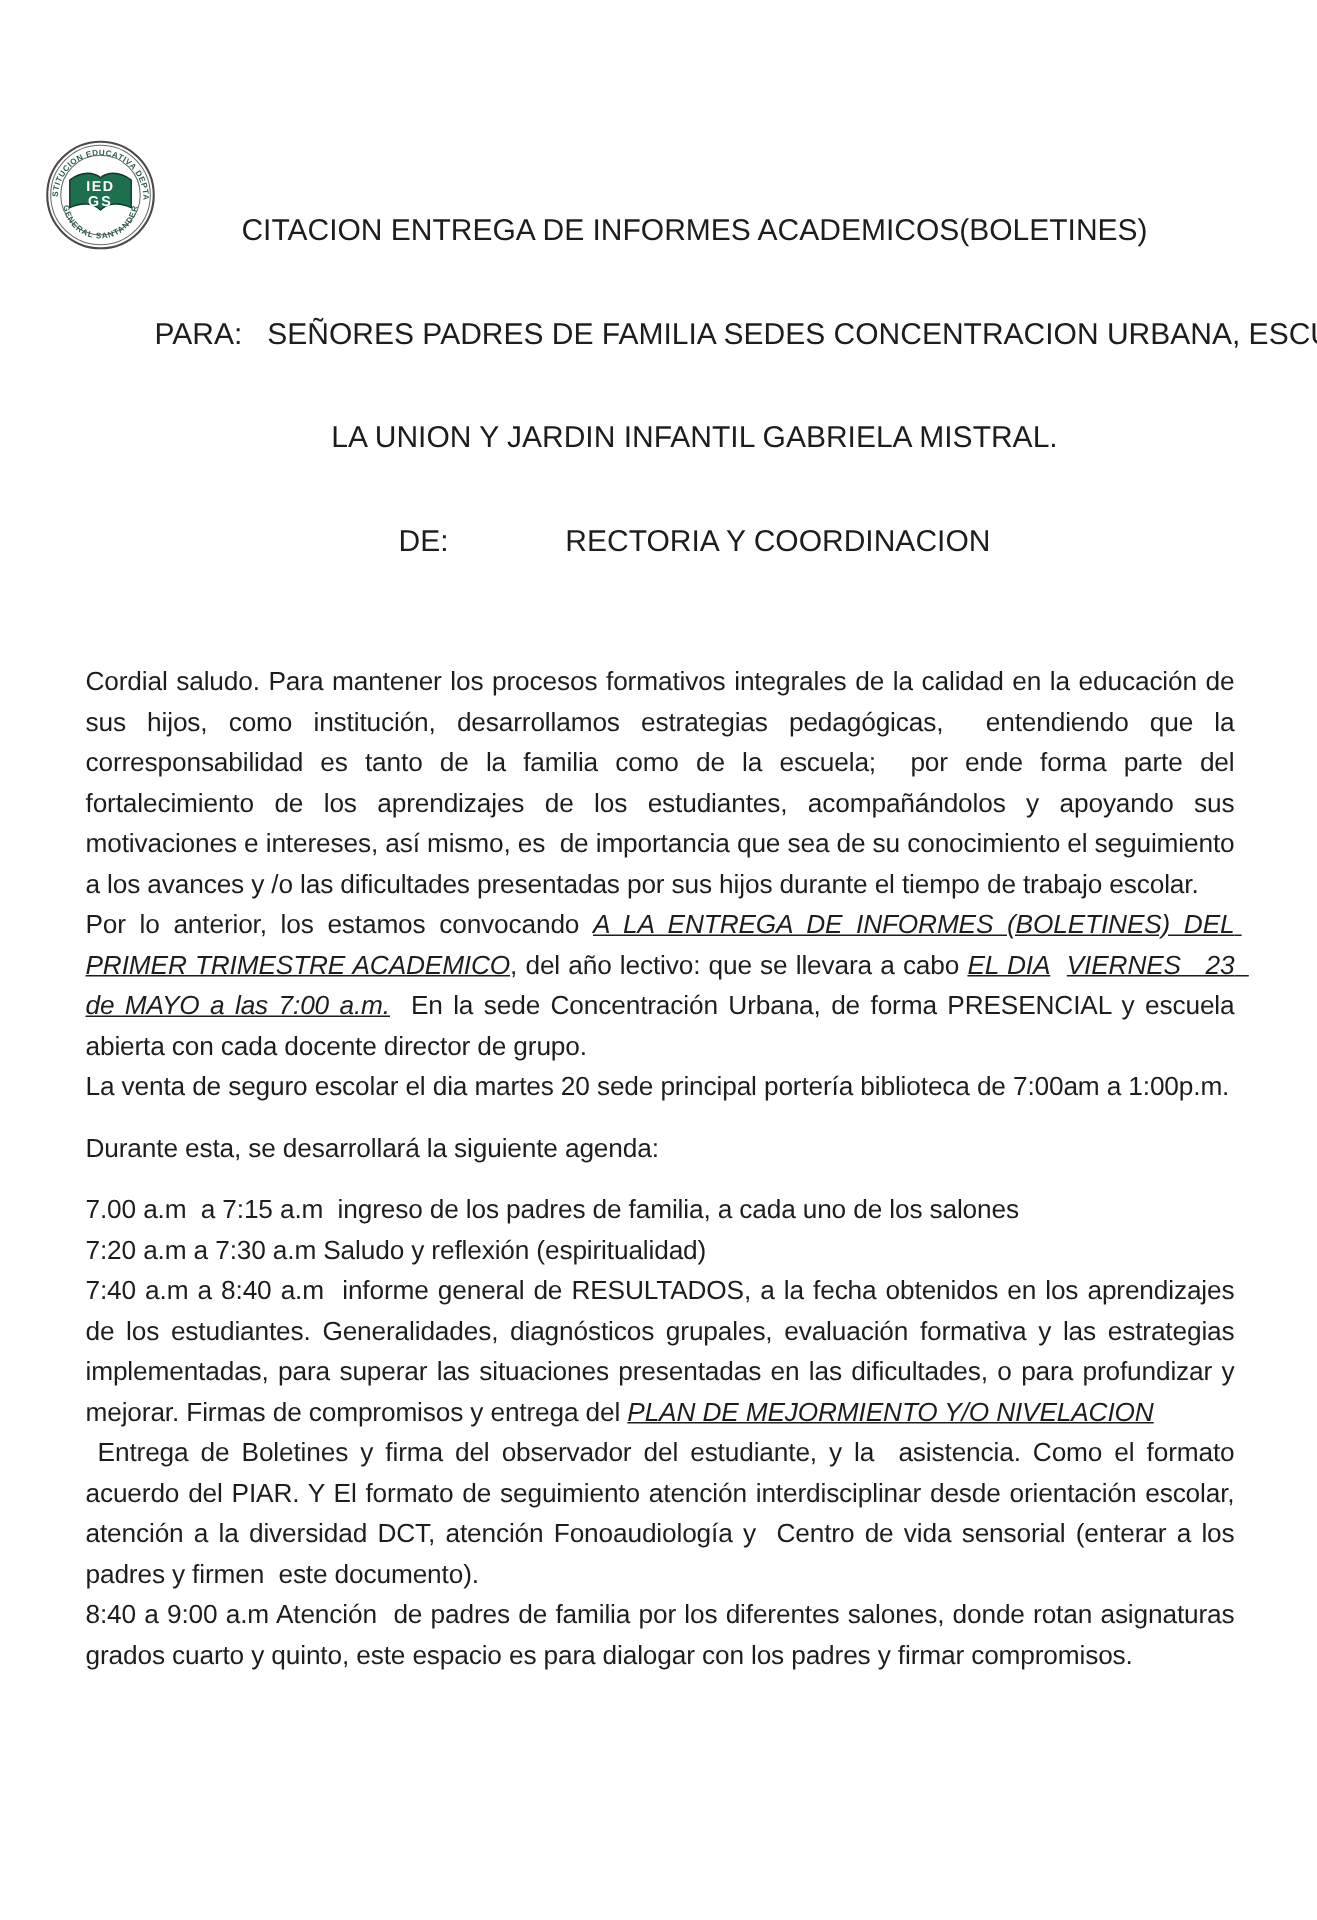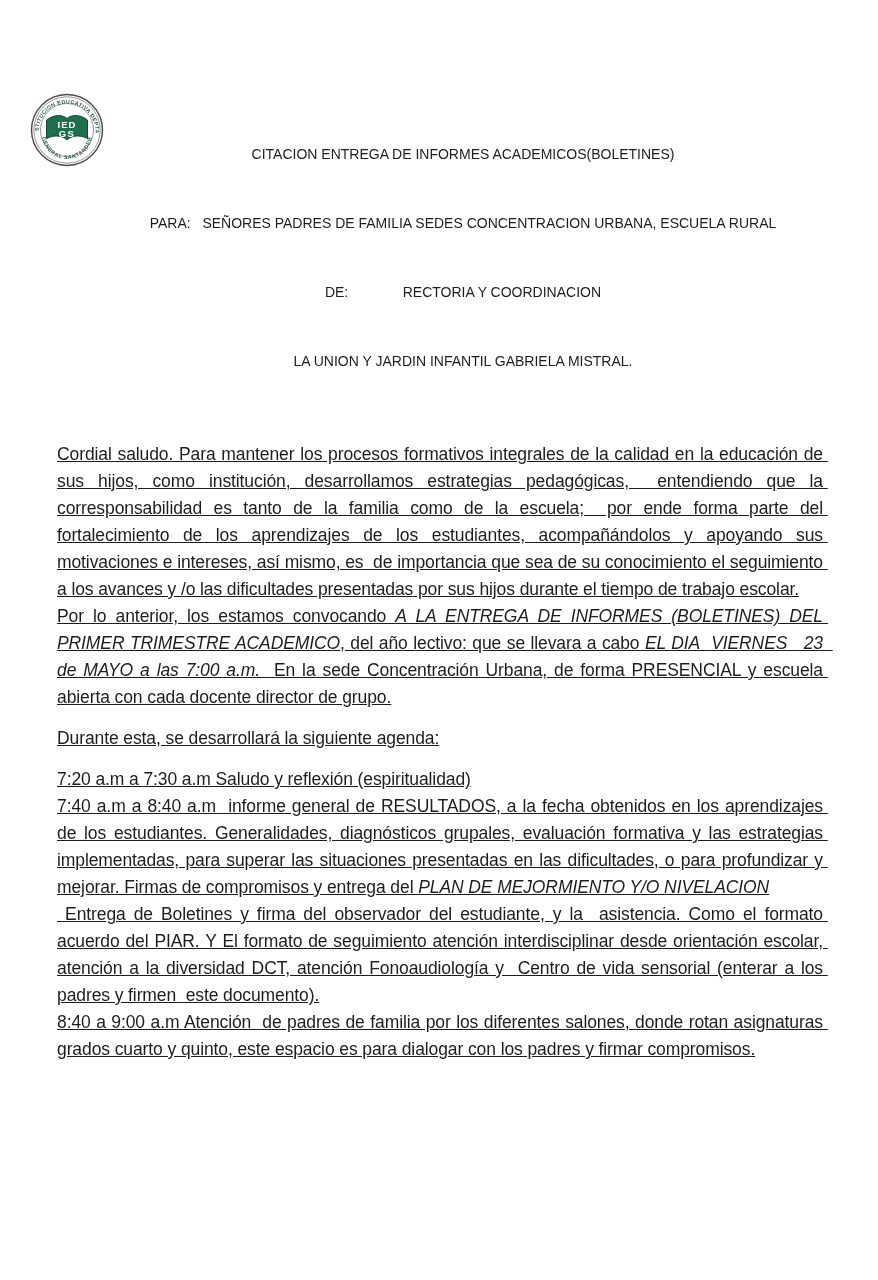--- a/index.html
+++ b/index.html
@@ -8,26 +8,26 @@
     margin:0 auto;
     background:#ffffff;
     position:relative;
     font-family:"Liberation Sans", sans-serif;
     color:#1d1d1d;
     overflow:hidden;
   }
   .content { padding:97px 55px 0 57px; }
 
   
-  .hdr { text-align:center; font-size:14px; line-height:23px; white-space:pre; padding-left:46px; }
+  .hdr { text-align:center; font-size:20px; line-height:23px; white-space:pre; padding-left:46px; }
   .hdr div { margin:0; }
 
   
   .doc { font-size:17.5px; line-height:27px; letter-spacing:-0.1px; }
-  .doc p { margin:0;text-decoration:underline; }
+  .doc p { margin:0; }
   .just { text-align:justify; white-space:pre-wrap; }
   .plain { white-space:pre-wrap; }
   .iu { font-style:italic; text-decoration:underline; }
   .sp-lg { height:22px; }
   .sp-md { height:14px; }
 
   
   .logo { position:absolute; left:30px; top:93px; width:74px; height:74px; }
 </style>
 </head>
@@ -52,39 +52,41 @@
     <path d="M 16.5,27 C 25,20.5 33,22 37,25.5 C 41,22 49,20.5 57.5,27 L 57.5,45.5 C 49.5,41.5 41.5,42.5 37,47 C 32.5,42.5 24.5,41.5 16.5,45.5 Z" fill="#1d6f4e" stroke="#10362a" stroke-width="0.9"></path>
     <text x="37" y="34.5" text-anchor="middle" font-size="9.5" font-weight="bold" fill="#ffffff" letter-spacing="1" font-family="Liberation Sans, sans-serif">IED</text>
     <text x="37" y="44" text-anchor="middle" font-size="9.5" font-weight="bold" fill="#ffffff" letter-spacing="1.5" font-family="Liberation Sans, sans-serif">GS</text>
   </svg>
 
   <div class="content">
 
     <div class="hdr">
       <div>CITACION ENTREGA DE INFORMES ACADEMICOS(BOLETINES)</div>
       <div>PARA:   SEÑORES PADRES DE FAMILIA SEDES CONCENTRACION URBANA, ESCUELA RURAL</div>
+      <div>LA UNION Y JARDIN INFANTIL GABRIELA MISTRAL.</div>
       <div>DE:              RECTORIA Y COORDINACION</div>
-      <div>LA UNION Y JARDIN INFANTIL GABRIELA MISTRAL.</div>
     </div>
 
     <div class="sp-lg"></div>
 
     <div class="doc">
 
       <p class="just">Cordial saludo. Para mantener los procesos formativos integrales de la calidad en la educación de sus hijos, como institución, desarrollamos estrategias pedagógicas,  entendiendo que la corresponsabilidad es tanto de la familia como de la escuela;  por ende forma parte del fortalecimiento de los aprendizajes de los estudiantes, acompañándolos y apoyando sus motivaciones e intereses, así mismo, es  de importancia que sea de su conocimiento el seguimiento a los avances y /o las dificultades presentadas por sus hijos durante el tiempo de trabajo escolar.</p>
 
       <p class="just"><span>Por lo anterior, los estamos convocando </span><span class="iu">A LA ENTREGA DE INFORMES (BOLETINES) DEL PRIMER TRIMESTRE ACADEMICO</span><span>, del año lectivo: que se llevara a cabo </span><span class="iu">EL DIA</span><span>  </span><span class="iu">VIERNES   23  de MAYO a las 7:00 a.m.</span><span>  En la sede Concentración Urbana, de forma PRESENCIAL y escuela abierta con cada docente director de grupo.</span></p>
 
+      <p class="plain">La venta de seguro escolar el dia martes 20 sede principal portería biblioteca de 7:00am a 1:00p.m.</p>
 
       <div class="sp-md"></div>
 
       <p class="plain">Durante esta, se desarrollará la siguiente agenda:</p>
 
       <div class="sp-md"></div>
 
+      <p class="plain">7.00 a.m  a 7:15 a.m  ingreso de los padres de familia, a cada uno de los salones</p>
       <p class="plain">7:20 a.m a 7:30 a.m Saludo y reflexión (espiritualidad)</p>
 
       <p class="just"><span>7:40 a.m a 8:40 a.m  informe general de RESULTADOS, a la fecha obtenidos en los aprendizajes de los estudiantes. Generalidades, diagnósticos grupales, evaluación formativa y las estrategias implementadas, para superar las situaciones presentadas en las dificultades, o para profundizar y mejorar. Firmas de compromisos y entrega del </span><span class="iu">PLAN DE MEJORMIENTO Y/O NIVELACION</span></p>
 
       <p class="just"> Entrega de Boletines y firma del observador del estudiante, y la  asistencia. Como el formato acuerdo del PIAR. Y El formato de seguimiento atención interdisciplinar desde orientación escolar, atención a la diversidad DCT, atención Fonoaudiología y  Centro de vida sensorial (enterar a los padres y firmen  este documento).</p>
       <p class="just">8:40 a 9:00 a.m Atención  de padres de familia por los diferentes salones, donde rotan asignaturas grados cuarto y quinto, este espacio es para dialogar con los padres y firmar compromisos.</p>
 
     </div>
   </div>
 </div>

